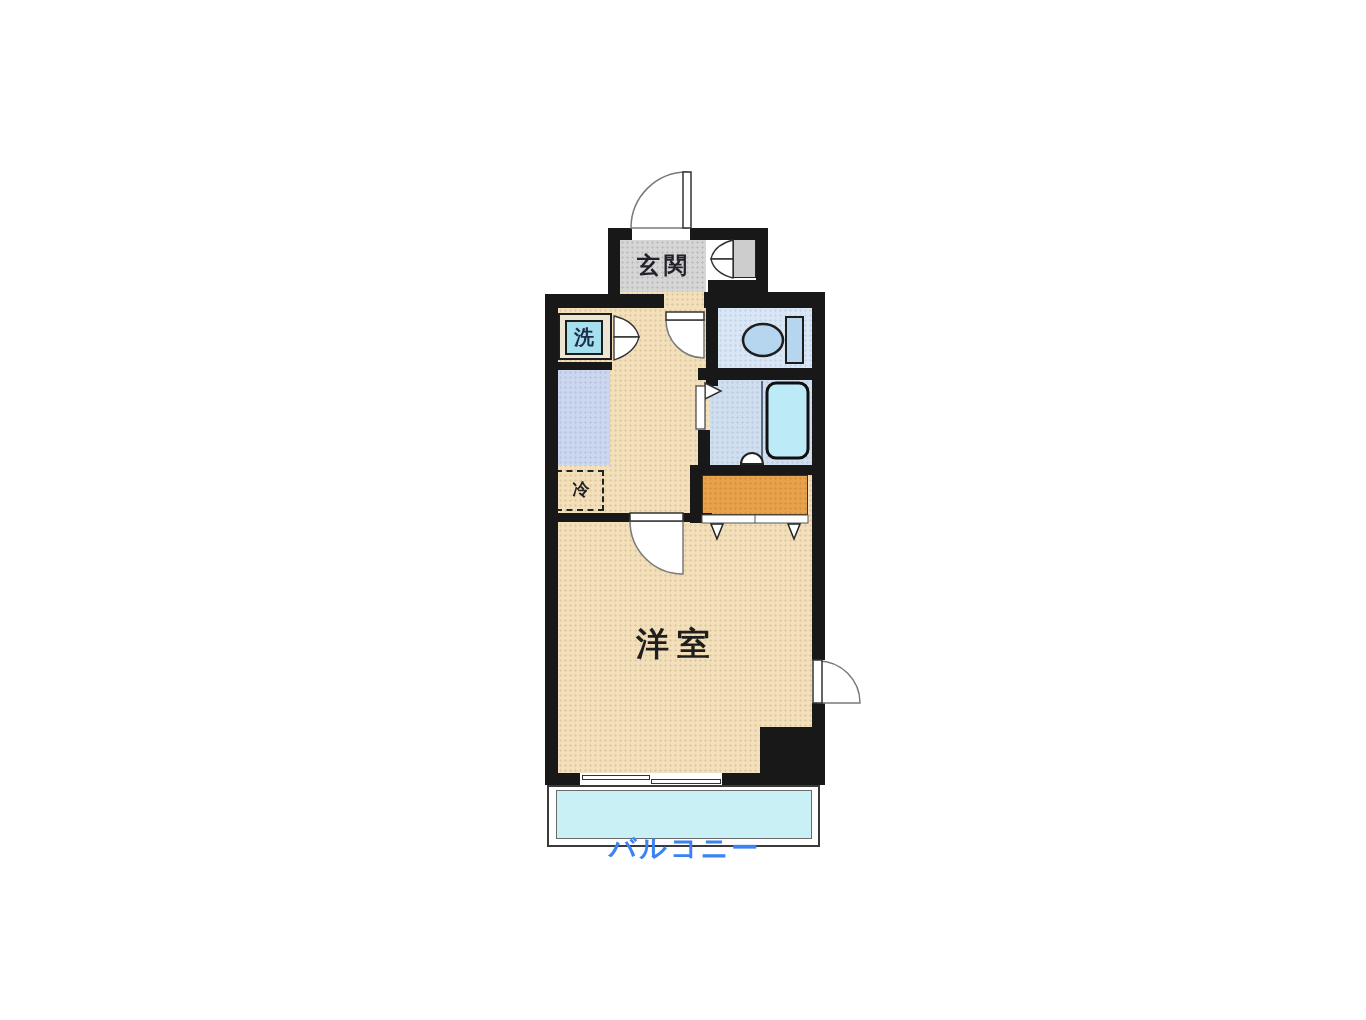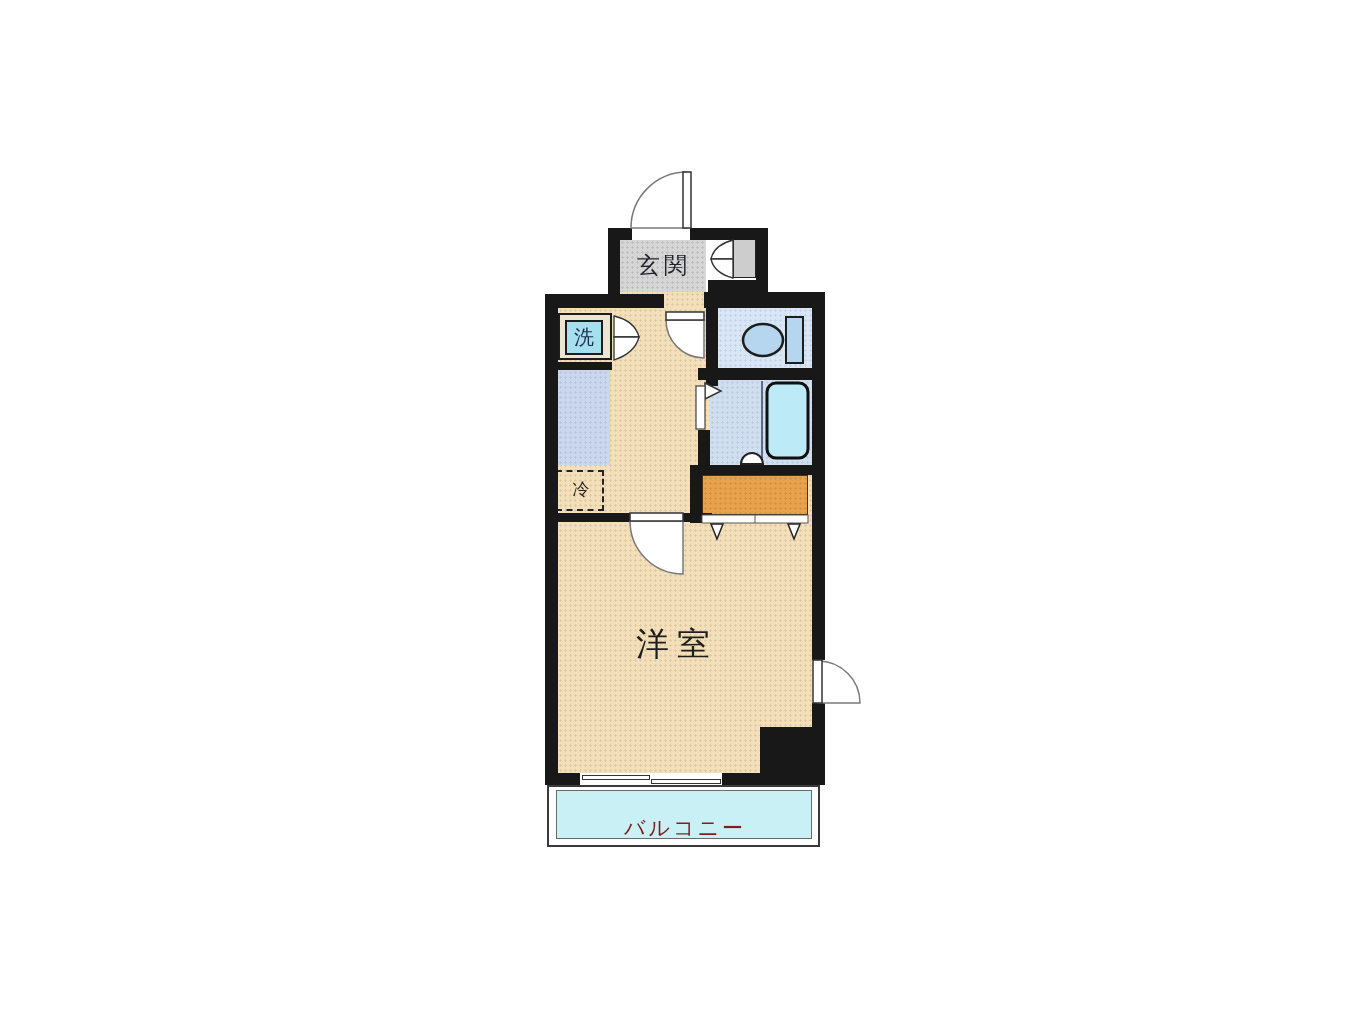--- a/index.html
+++ b/index.html
@@ -1,17 +1,17 @@
 <!DOCTYPE html>
 <html><head>
 <meta charset="utf-8">
 <style>
   html,body{margin:0;padding:0;background:#ffffff;width:1366px;height:1020px;overflow:hidden;
             font-family:"Liberation Sans","DejaVu Sans",sans-serif;}
-  #plan{position:absolute;left:0;top:0;width:1366px;height:1020px;}
+  #plan{position:absolute;left:0;top:0;width:1366px;height:1020px;font-weight:bold;}
   .abs{position:absolute;}
   .wall{position:absolute;background:#181818;}
   .tex-beige{background-color:#f3e0ba;background-image:radial-gradient(rgba(130,95,40,.16) 1px,transparent 1.2px);background-size:5px 5px;}
   .tex-gray{background-color:#d6d6d6;background-image:radial-gradient(rgba(0,0,0,.10) 1px,transparent 1.2px);background-size:5px 5px;}
   .tex-blue{background-color:#d8e6f5;background-image:radial-gradient(rgba(40,70,120,.10) 1px,transparent 1.2px);background-size:5px 5px;}
   .tex-bath{background-color:#d0dfef;background-image:radial-gradient(rgba(40,70,120,.10) 1px,transparent 1.2px);background-size:5px 5px;}
   .tex-counter{background-color:#cbd7ee;background-image:radial-gradient(rgba(40,60,120,.10) 1px,transparent 1.2px);background-size:5px 5px;}
   .closet{background-color:#e8a24b;border:1px solid #4a3008;box-sizing:border-box;
           background-image:radial-gradient(rgba(120,60,0,.15) 1px,transparent 1.2px);background-size:5px 5px;}
   .cyanfill{background-color:#c8f0f5;}
@@ -105,15 +105,15 @@
   </svg>
 
   <div class="label" style="left:622px;top:253px;width:84px;font-size:23px;letter-spacing:4px;color:#22222a;">玄関</div>
 
   <div class="label" style="left:566px;top:326px;width:36px;font-size:20px;color:#1c2b4a;">洗</div>
 
   <div class="label" style="left:560px;top:481px;width:42px;font-size:17px;color:#222;">冷</div>
 
   <div class="label" style="left:597px;top:626px;width:160px;font-size:33px;letter-spacing:8px;color:#1e1e1e;">洋室</div>
 
-  <div class="label" style="left:585px;top:816px;width:200px;font-size:21px;letter-spacing:3px;color:#7f1d1d;font-family:'Liberation Sans','DejaVu Sans',sans-serif;">バルコニー</div>
+  <div class="label" style="left:585px;top:834px;width:200px;font-size:27px;letter-spacing:3px;color:#3b82f6;font-family:'Liberation Sans','DejaVu Sans',sans-serif;">バルコニー</div>
 
 </div>
 
 </body></html>

